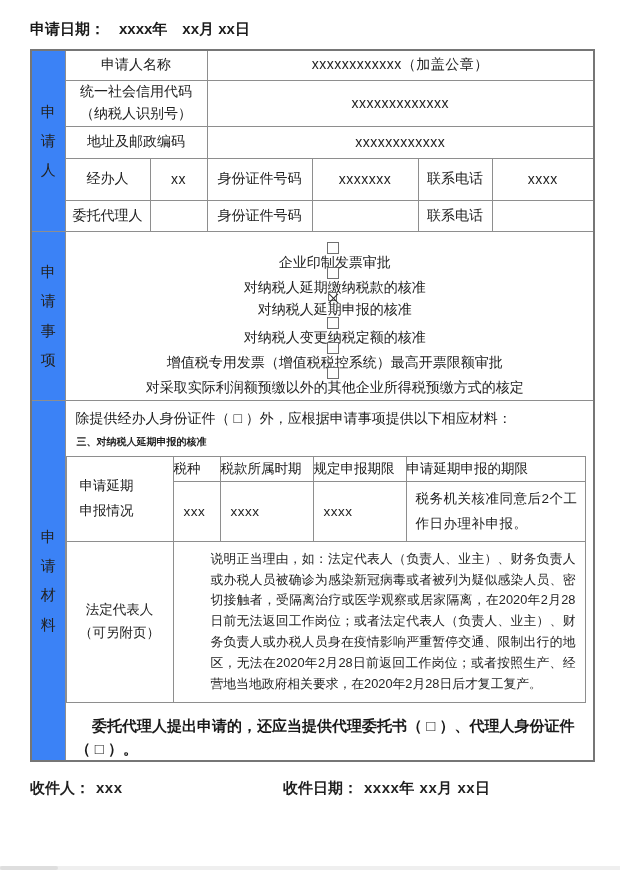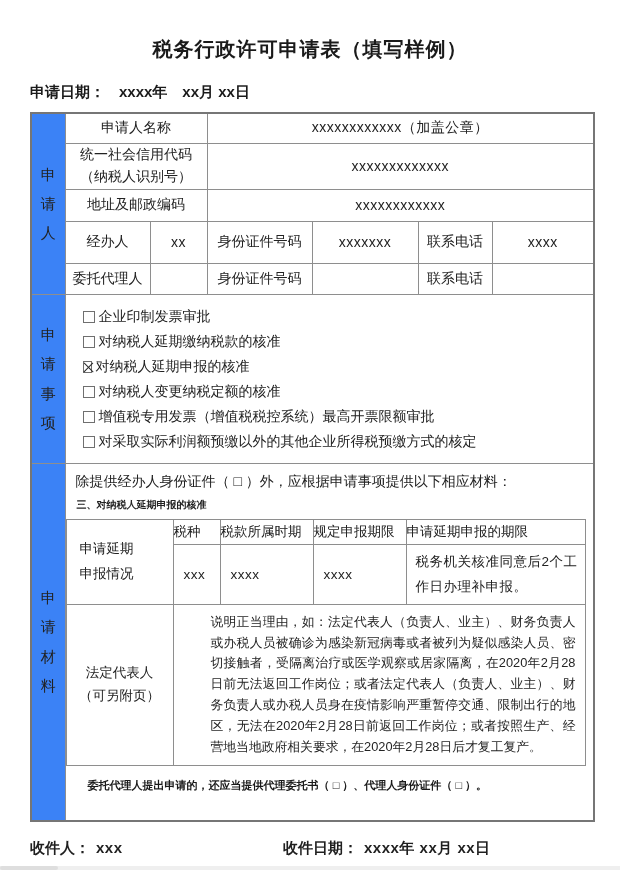--- a/index.html
+++ b/index.html
@@ -40,21 +40,21 @@
   tr.r1 td { height:30px; }
   tr.r2 td { height:46px; }
   tr.r3 td { height:32px; }
   tr.r4 td { height:42px; }
   tr.r5 td { height:31px; }
 
   td.sec-cell { padding:0; vertical-align:top; }
 
   
   .chk-list { padding:10px 6px 8px 17px; }
-  .chk-item { height:25px; display:flex; align-items:center; font-size:14px; }
+  .chk-item { height:25px; display:flex; align-items:center; font-size:14px;flex-direction:column; }
   .cb {
     display:inline-block; width:12px; height:12px; flex:0 0 12px;
     border:1px solid #6f6f6f; background:#fefefe;
     margin-right:4px; position:relative;
   }
   .cb.checked { width:9px; flex-basis:9px; }
   .cb.checked::before, .cb.checked::after {
     content:""; position:absolute; left:-2px; top:5px; width:13px; height:1.4px;
     background:#2a2a2a;
   }
@@ -72,37 +72,36 @@
     border:1px solid #8e8e8e; font-size:13.5px; color:#222;
   }
   td.delay-rowlabel { text-align:left; padding-left:13px; line-height:1.85; font-size:14px; }
   tr.delay-head td { height:25px; text-align:left; }
   tr.delay-vals td { height:49px; text-align:left; padding-left:10px; letter-spacing:0.5px; }
   td.delay-deadline { line-height:1.9; padding:4px 6px 4px 9px !important; letter-spacing:0; }
   td.reason-label { text-align:center; line-height:1.7; font-size:14px; }
   td.reason-cell { padding:7px 9px; }
   .reason-text { font-size:12.8px; line-height:1.63; text-align:justify; color:#242424;margin-left:28px; }
   .agent-note {
-    padding:11px 9px 26px 10px; font-size:11px; font-weight:bold;
+    padding:11px 9px 0 10px; font-size:15px; font-weight:bold;
     line-height:1.55; text-indent:1.1em; color:#1a1a1a;
   }
 
   .footer-row1 { margin:17px 0 0 30px; font-size:15px; font-weight:bold; display:flex; align-items:baseline; }
   .footer-row1 .recipient-group { width:253px; display:inline-flex; }
   .f-val { margin-left:6px; font-weight:bold; letter-spacing:0.5px; }
 
   .bottom-track { position:absolute; left:0; bottom:0; width:620px; height:4px; background:#efefef; }
   .bottom-thumb { position:absolute; left:0; bottom:0; width:58px; height:4px; background:#dedede; border-radius:2px; }
 </style>
 </head>
 <body>
 
 <div class="page">
 
-  <div class="title">税务行政许可申请表（填写样例）</div>
 
   <div class="date-line">
     <span>申请日期：</span><span class="date-value">xxxx年　xx月 xx日</span>
   </div>
 
   <table class="main">
     <colgroup>
       <col style="width:34px">
         <col style="width:85px">
         <col style="width:57px">

